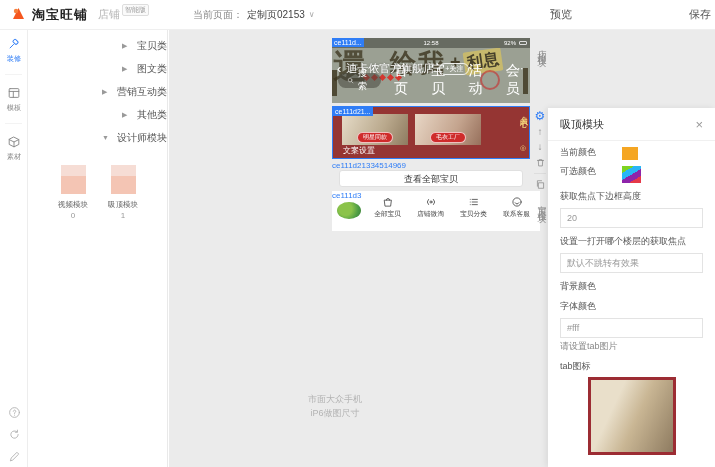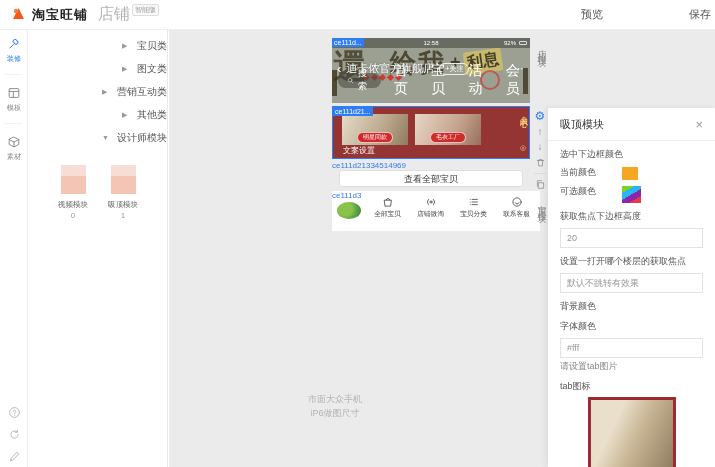--- a/index.html
+++ b/index.html
@@ -5,27 +5,27 @@
   * { margin:0; padding:0; box-sizing:border-box; }
   html,body { background:#fff; }
   body { font-family:"Liberation Sans","DejaVu Sans",sans-serif; }
   #app { position:relative; width:715px; height:467px; overflow:hidden; background:#fff; }
 
   
   .header { position:absolute; top:0; left:0; right:0; height:30px; background:#fff;
             border-bottom:1px solid #efefef; display:flex; align-items:center; padding:0 10px; z-index:6; }
   .logo { width:17px; height:17px; margin-right:5px; }
   .app-title { font-size:13px; font-weight:bold; color:#222; letter-spacing:1px; }
-  .store-tab { font-size:16px; color:#b5b5b5; margin-left:10px; }
+  .store-tab { font-size:11px; color:#b5b5b5; margin-left:10px; }
   .version-badge { font-size:7px; color:#9a9a9a; border:1px solid #ddd; border-radius:2px;
                    padding:0 2px; position:relative; top:-5px; left:2px; background:#fafafa; }
   .page-info { margin-left:46px; font-size:10px; color:#888; display:flex; align-items:center; gap:4px; }
   .page-info .val { color:#444; }
   .caret { color:#aaa; font-size:8px; }
-  .header-right { margin-left:auto; display:flex; align-items:center; gap:86px; margin-right:-6px; }
+  .header-right { margin-left:auto; display:flex; align-items:center; gap:117px; margin-right:-6px; }
   .hbtn { font-size:11px; color:#555; cursor:pointer; }
 
   
   .rail { position:absolute; top:30px; left:0; width:28px; bottom:0; background:#fff;
           border-right:1px solid #ededed; z-index:5; }
   .rail-item { width:28px; padding:7px 0 6px; text-align:center; color:#8a8a8a; cursor:pointer; }
   .rail-item.active { color:#2f7df6; }
   .rail-item svg { display:block; margin:0 auto; }
   .rail-label { display:block; font-size:8px; margin-top:2px; transform:scale(.9); }
   .rail-divider { height:1px; background:#f3f3f3; margin:4px 5px; }
@@ -159,20 +159,25 @@
 <div id="app">
 
   <div class="header">
     <svg class="logo" viewBox="0 0 17 17">
       <path d="M8.5 2 L14 13 H3 Z" fill="#f5571f" stroke="none"></path>
       <circle cx="6" cy="5" r="2.2" fill="#f5803c" stroke="none"></circle>
     </svg>
     <span class="app-title">淘宝旺铺</span>
     <span class="store-tab">店铺</span>
     <span class="version-badge">智能版</span>
+    <span class="page-info">
+      <span>当前页面：</span>
+      <span class="val">定制页02153</span>
+      <span class="caret">∨</span>
+    </span>
     <span class="header-right">
       <span class="hbtn">预览</span>
       <span class="hbtn">保存</span>
     </span>
   </div>
 
   <div class="rail">
     <div class="rail-item active">
       <svg width="14" height="14" viewBox="0 0 16 16">
         <path d="M3.5 12.5 L7.5 8.5"></path>
@@ -366,21 +371,20 @@
     <span class="vlabel mid">宝贝模块</span>
   </div>
 
   <div class="panel">
     <div class="p-title-row">
       <span class="p-title">吸顶模块</span>
       <span class="p-close">×</span>
     </div>
     <div class="p-hr"></div>
 
-    <div class="p-label">选中下边框颜色</div>
     <div class="color-row">
       <span class="p-label">当前颜色</span>
       <span class="swatch" style="background: rgb(245, 166, 35);"></span>
     </div>
     <div class="color-row">
       <span class="p-label" style="width:36px;">可选颜色</span>
       <span class="swatch rainbow" style="margin-left:26px;"></span>
     </div>
 
     <div class="p-label">获取焦点下边框高度</div>

